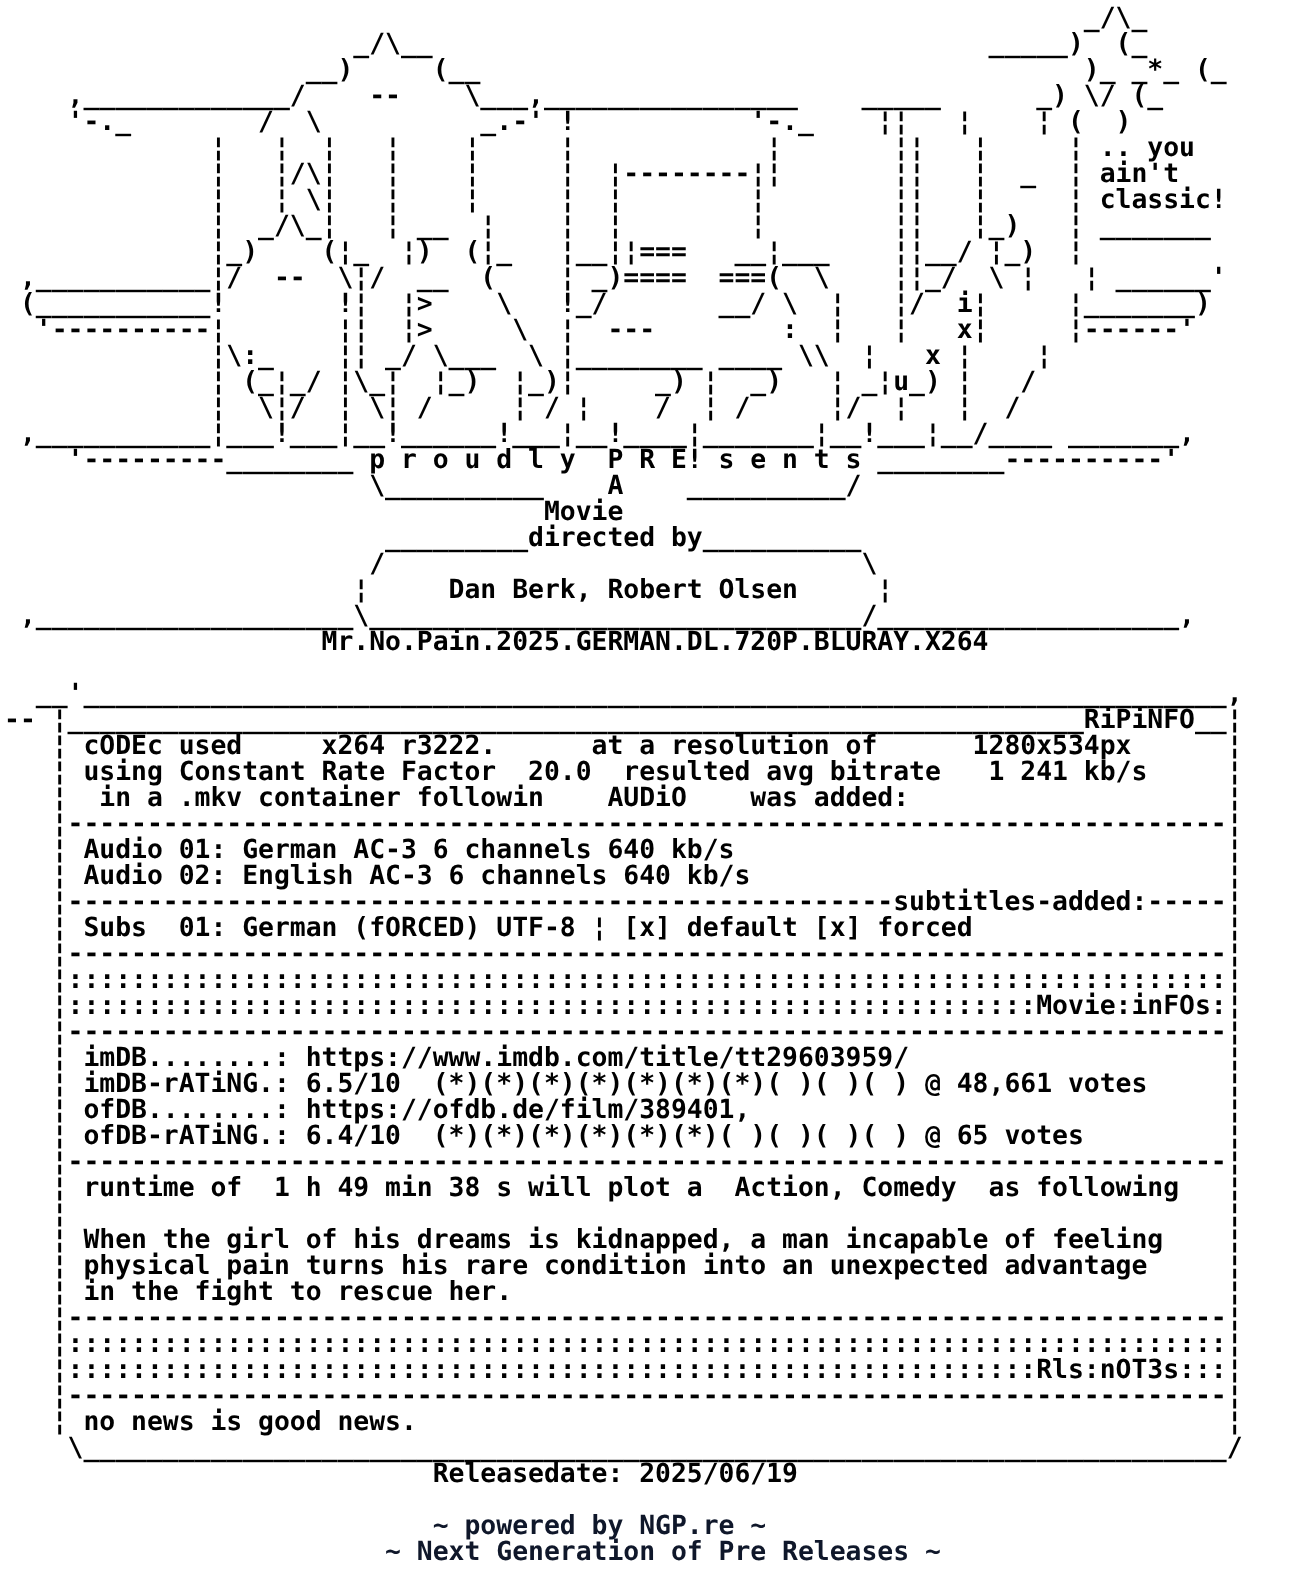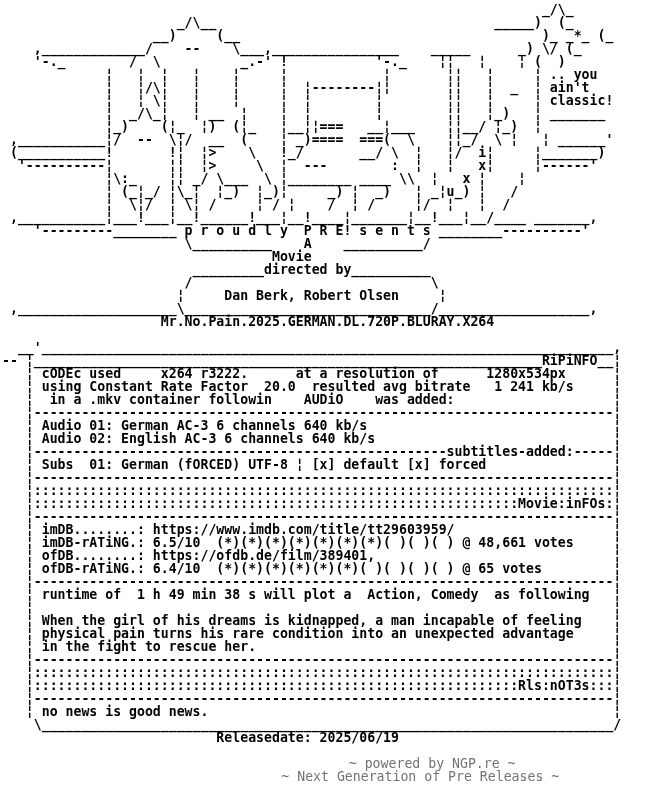--- a/index.html
+++ b/index.html
@@ -13,21 +13,20 @@
     padding: 3px 0 0 2px;
     font-family: "DejaVu Sans Mono", "Liberation Mono", monospace;
     font-size: 13.2px;
     line-height: 13px;
     font-weight: bold;
     color: #000000;
     white-space: pre;
   }
   pre.nfo div { height: 13px; }
   pre.nfo div.red {
-    color: #737373;
-    font-weight: normal;
-    text-align: center;
+    color: #0f172a;
+    font-weight: bold;
   }
 </style>
 </head>
 <body>
 
 <pre class="nfo"><div>                                                                    _/\_</div><div>                      _/\__                                   _____)  (_</div><div>                   __)     (__                                      )_ _*_ (_</div><div>    ,_____________/    --    \___,________________    _____      _) \/ (_</div><div>    '-._        /  \          _.-' !           '-._    ¦¦   ¦    ¦ (  )</div><div>             ¦   ¦  ¦   ¦    ¦     ¦            ¦       ¦¦   ¦     ¦ .. you</div><div>             ¦   ¦/\¦   ¦    ¦     ¦  ¦--------¦¦       ¦¦   ¦  _  ¦ ain't</div><div>             ¦   ¦ \¦   ¦    ¦     ¦  ¦        ¦        ¦¦   ¦     ¦ classic!</div><div>             ¦  _/\_¦   ¦ __  ¦    ¦  ¦        ¦        ¦¦   ¦_)   ¦ _______</div><div>             ¦_)    (¦_  ¦)  (¦_   ¦__¦¦===   __¦___    ¦¦__/ ¦_)  ¦</div><div> ,___________¦/  --  \¦/  __  (    ¦ _)====  ===(  \    ¦¦_/  \ ¦   ¦ ______'</div><div> (___________!       !¦  ¦&gt;    \   !_/       __/ \  ¦   ¦/  i¦     ¦_______)</div><div>  '----------¦       ¦¦  ¦&gt;     \  ¦  ---        :  ¦   ¦   x¦     ¦------'</div><div>             ¦\:_    ¦¦ _/ \___  \ ¦________ ____ \\  ¦   x ¦    ¦</div><div>             ¦ (_¦_/ ¦\_¦  ¦_)  ¦_)¦     _) ¦  _)   ¦ _¦u_) ¦   /</div><div>             ¦  \¦/  ¦ \¦ /     ¦ / ¦    /  ¦ /     ¦/  ¦   ¦  /</div><div> ,___________¦___!___¦__!______!___¦__!____¦_______¦__!___¦__/____ _______,</div><div>    '---------________ p r o u d l y  P R E! s e n t s ________----------'</div><div>                       \__________    A    __________/</div><div>                                  Movie</div><div>                        _________directed by__________</div><div>                       /                              \</div><div>                      ¦     Dan Berk, Robert Olsen     ¦</div><div> ,____________________\_______________________________/___________________,</div><div>                    Mr.No.Pain.2025.GERMAN.DL.720P.BLURAY.X264</div><div>&nbsp;</div><div>  __'________________________________________________________________________,</div><div>-- ¦________________________________________________________________RiPiNFO__¦</div><div>   ¦ cODEc used     x264 r3222.      at a resolution of      1280x534px      ¦</div><div>   ¦ using Constant Rate Factor  20.0  resulted avg bitrate   1 241 kb/s     ¦</div><div>   ¦  in a .mkv container followin    AUDiO    was added:                    ¦</div><div>   ¦-------------------------------------------------------------------------¦</div><div>   ¦ Audio 01: German AC-3 6 channels 640 kb/s                               ¦</div><div>   ¦ Audio 02: English AC-3 6 channels 640 kb/s                              ¦</div><div>   ¦----------------------------------------------------subtitles-added:-----¦</div><div>   ¦ Subs  01: German (fORCED) UTF-8 ¦ [x] default [x] forced                ¦</div><div>   ¦-------------------------------------------------------------------------¦</div><div>   ¦:::::::::::::::::::::::::::::::::::::::::::::::::::::::::::::::::::::::::¦</div><div>   ¦:::::::::::::::::::::::::::::::::::::::::::::::::::::::::::::Movie:inFOs:¦</div><div>   ¦-------------------------------------------------------------------------¦</div><div>   ¦ imDB........: https://www.imdb.com/title/tt29603959/                    ¦</div><div>   ¦ imDB-rATiNG.: 6.5/10  (*)(*)(*)(*)(*)(*)(*)( )( )( ) @ 48,661 votes     ¦</div><div>   ¦ ofDB........: https://ofdb.de/film/389401,                              ¦</div><div>   ¦ ofDB-rATiNG.: 6.4/10  (*)(*)(*)(*)(*)(*)( )( )( )( ) @ 65 votes         ¦</div><div>   ¦-------------------------------------------------------------------------¦</div><div>   ¦ runtime of  1 h 49 min 38 s will plot a  Action, Comedy  as following   ¦</div><div>   ¦                                                                         ¦</div><div>   ¦ When the girl of his dreams is kidnapped, a man incapable of feeling    ¦</div><div>   ¦ physical pain turns his rare condition into an unexpected advantage     ¦</div><div>   ¦ in the fight to rescue her.                                             ¦</div><div>   ¦-------------------------------------------------------------------------¦</div><div>   ¦:::::::::::::::::::::::::::::::::::::::::::::::::::::::::::::::::::::::::¦</div><div>   ¦:::::::::::::::::::::::::::::::::::::::::::::::::::::::::::::Rls:nOT3s:::¦</div><div>   ¦-------------------------------------------------------------------------¦</div><div>   ¦ no news is good news.                                                   ¦</div><div>    \________________________________________________________________________/</div><div>                           Releasedate: 2025/06/19</div><div>&nbsp;</div><div class="red">                           ~ powered by NGP.re ~</div><div class="red">                        ~ Next Generation of Pre Releases ~</div><div>&nbsp;</div></pre>
 
 </body></html>

